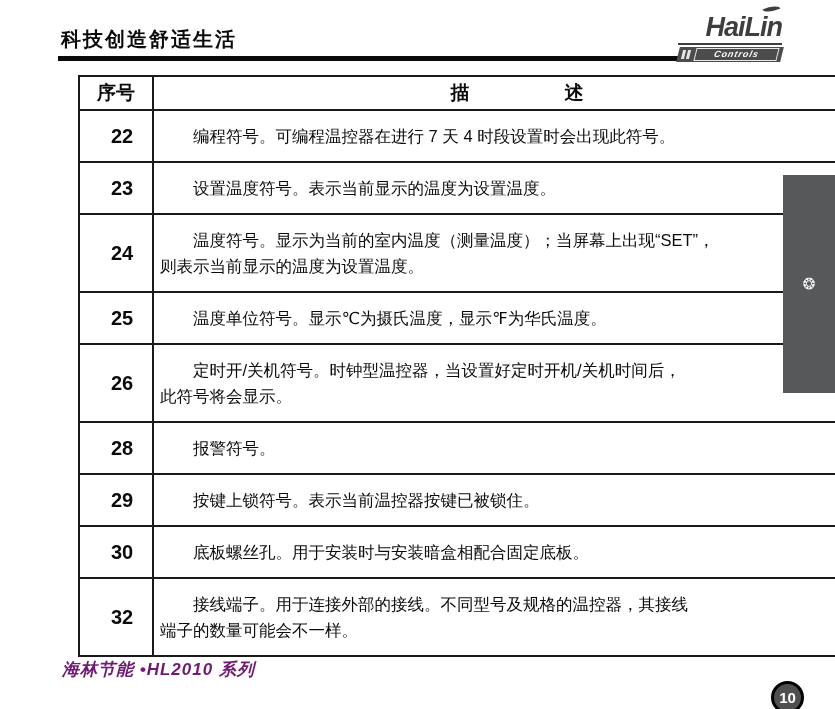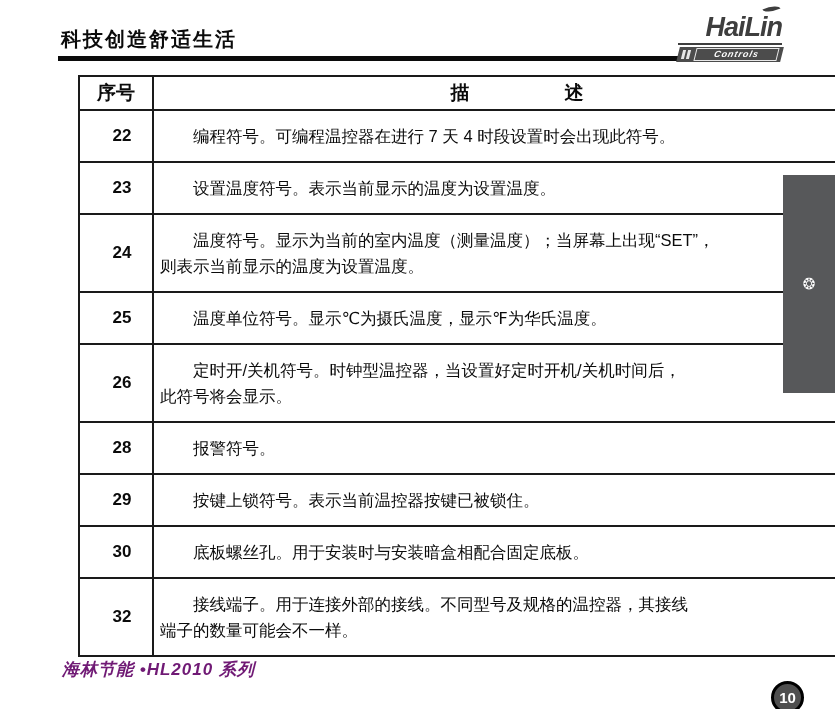--- a/index.html
+++ b/index.html
@@ -99,21 +99,21 @@
   .desc-table th {
     height: 34px;
     font-size: 19px;
     font-weight: bold;
     text-align: center;
     white-space: pre;
     color: #0b0b0b;
   }
   .desc-table td.num {
     text-align: center;
-    font-size: 17px;
+    font-size: 20px;
     font-weight: bold;
     color: #0b0b0b;
     padding-left: 12px;
   }
   .desc-table td.desc {
     padding: 12px 6px;
     font-size: 16.5px;
     line-height: 26px;
     text-indent: 2em;
     white-space: pre-wrap;

